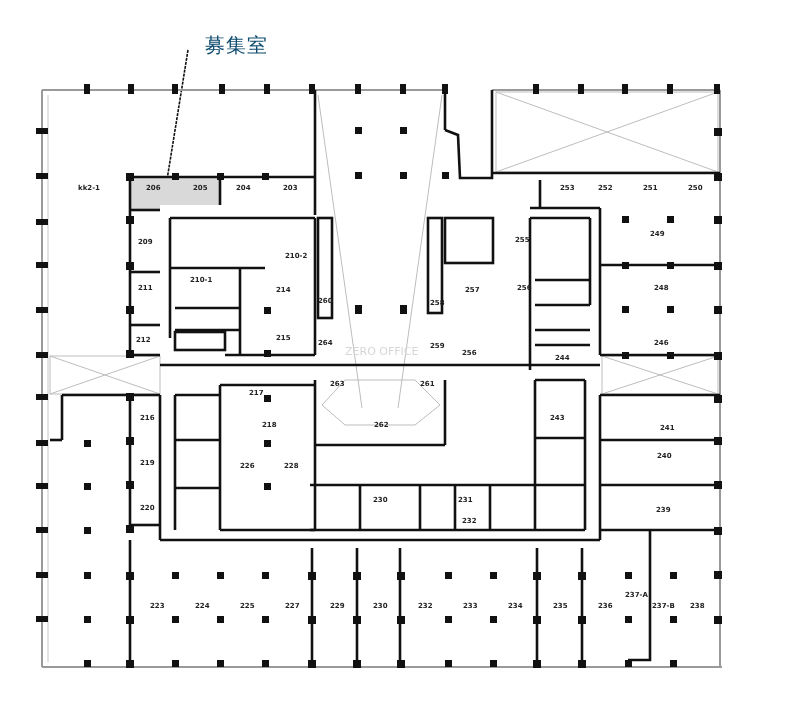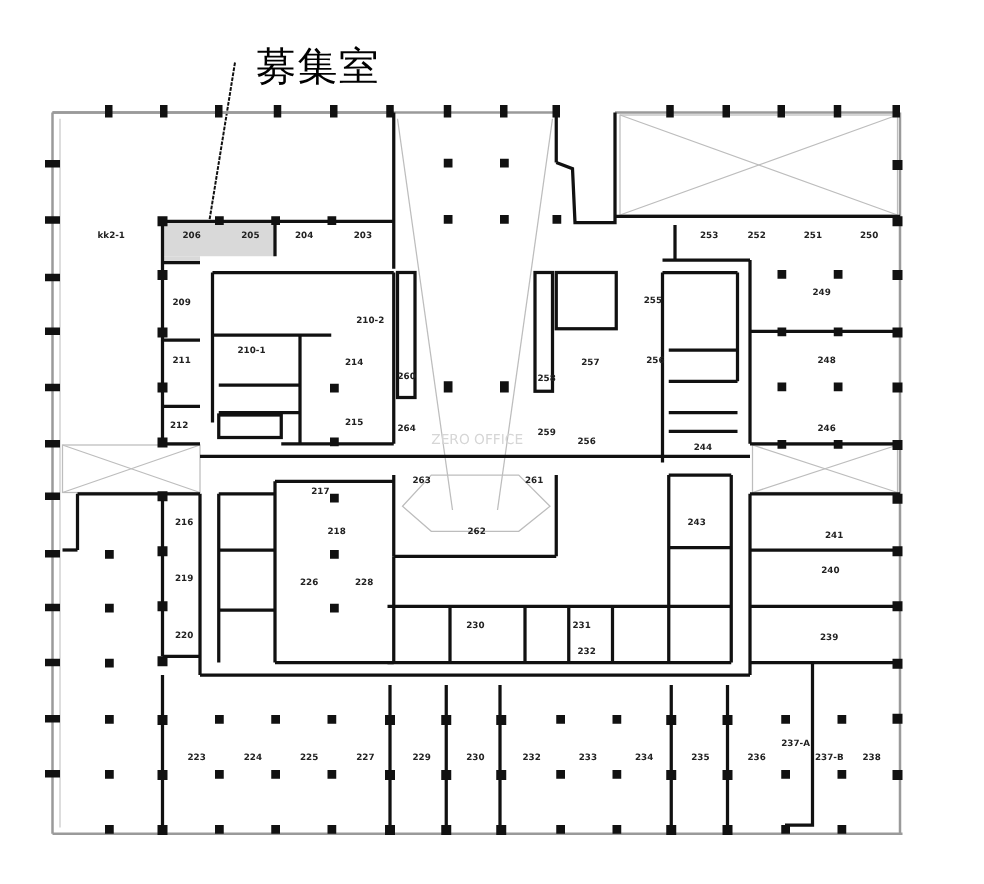--- a/index.html
+++ b/index.html
@@ -1,18 +1,18 @@
 <!DOCTYPE html>
 <html><head>
 <meta charset="utf-8">
 <style>
   html, body { margin:0; padding:0; background:#ffffff; }
   body { width:787px; height:707px; position:relative; overflow:hidden; font-family:"DejaVu Sans", sans-serif; }
   #plan { position:absolute; left:0; top:0; width:787px; height:707px; }
-  .callout-title { position:absolute; left:205px; top:32px; font-size:32px; color:#000000; letter-spacing:1px; font-family:Liberation Serif, serif; }
+  .callout-title { position:absolute; left:205px; top:32px; font-size:20px; color:#0c4a6e; letter-spacing:1px; font-family:Liberation Serif, serif; }
   .lbl { font-family:"DejaVu Sans", sans-serif; font-size:7px; fill:#222; font-weight:bold; }
   .wm { font-family:"DejaVu Sans", sans-serif; font-size:11px; fill:#d6d6d6; }
 </style>
 </head>
 <body>
 
 <div class="callout-title">募集室</div>
 
 <svg id="plan" viewBox="0 0 787 707" xmlns="http://www.w3.org/2000/svg">
 

